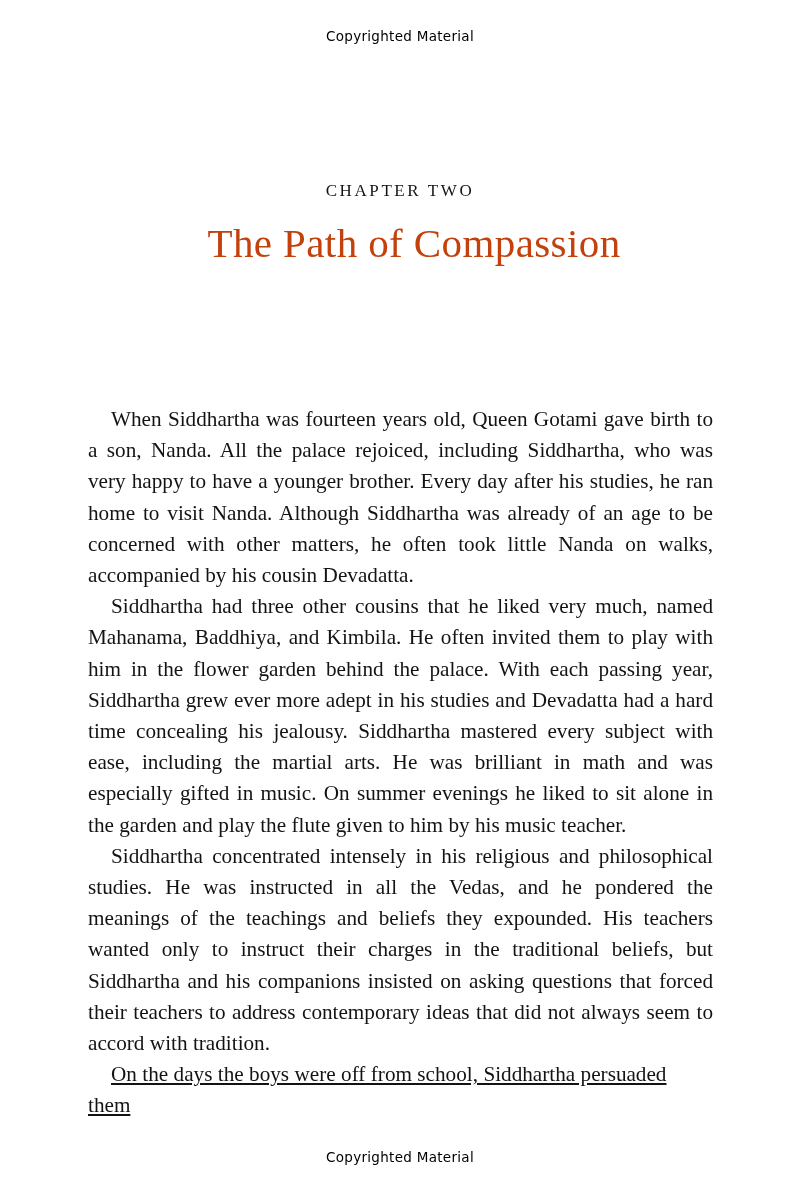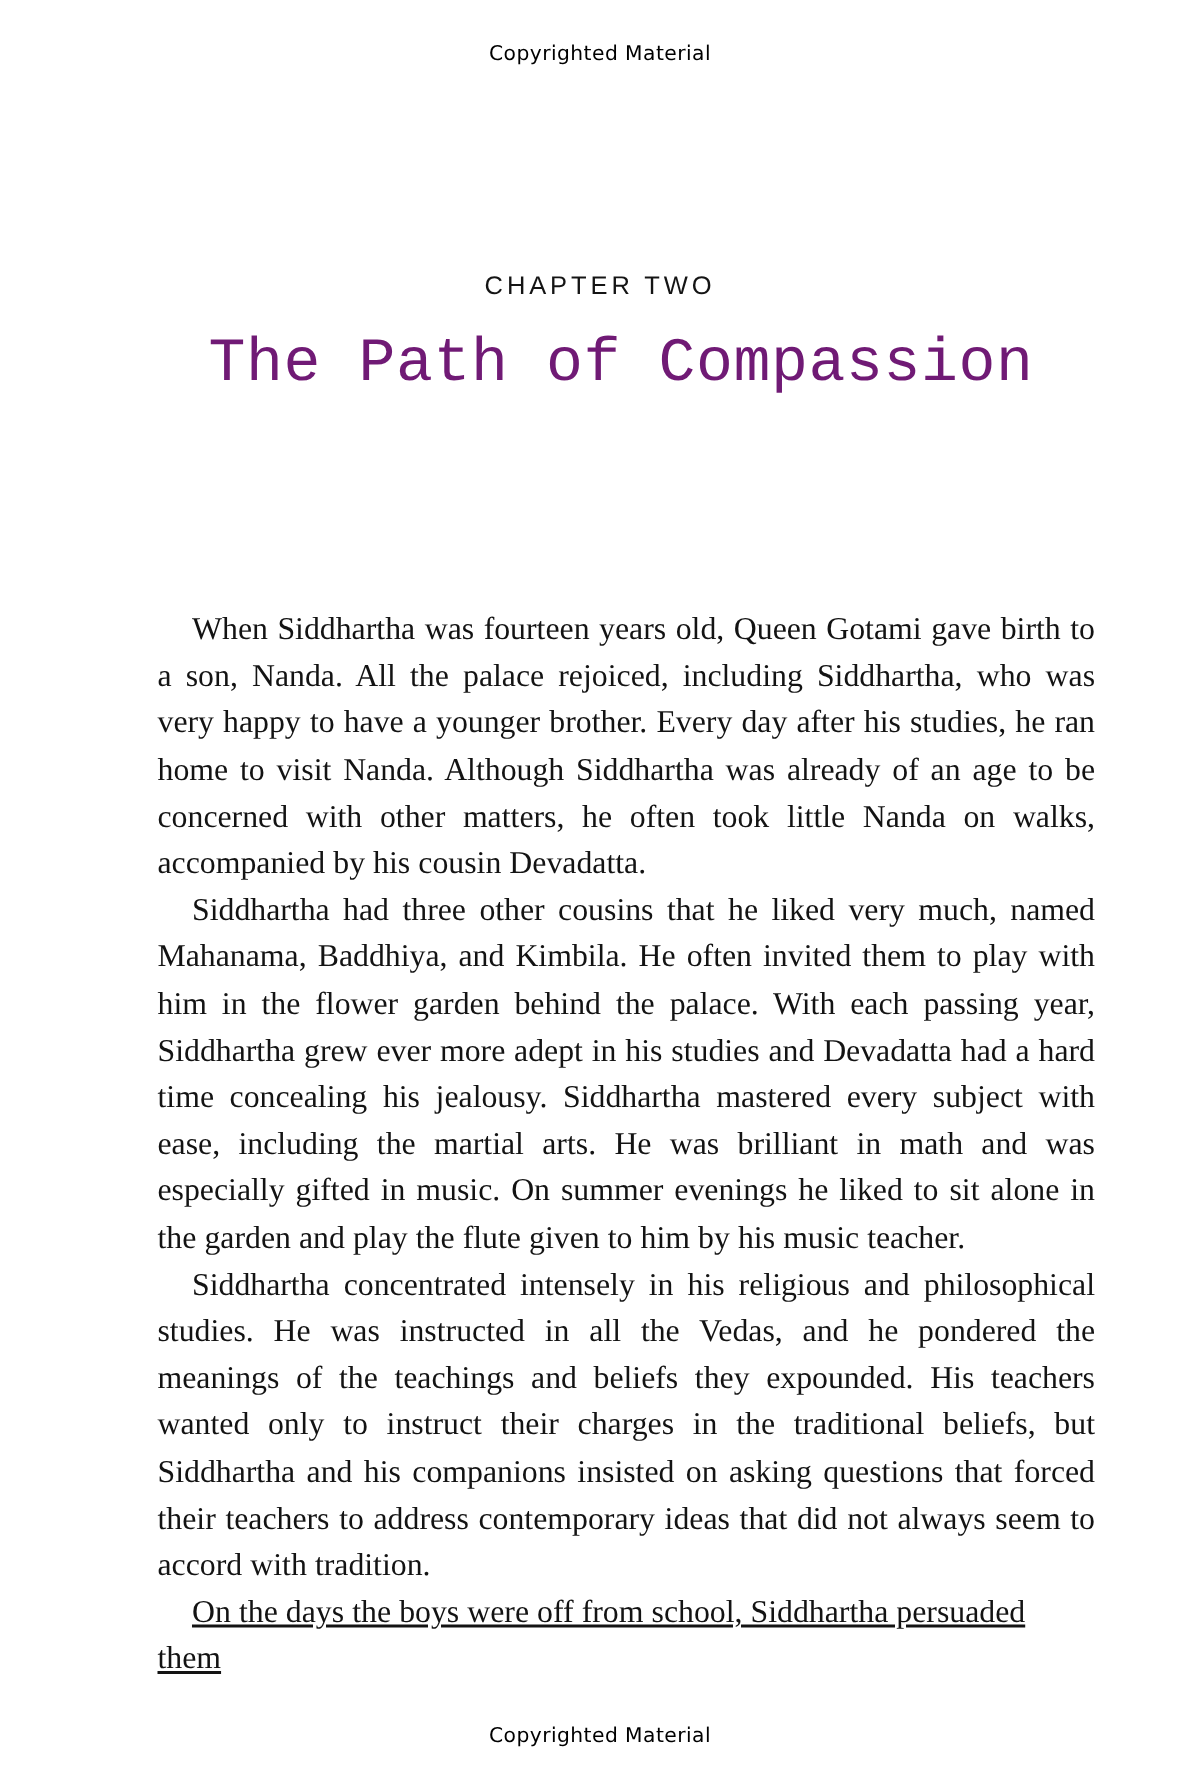--- a/index.html
+++ b/index.html
@@ -40,48 +40,47 @@
 
   
   .chapter-head {
     position: absolute;
     left: 0;
     top: 182px;
     width: 800px;
     text-align: center;
   }
   .chapter-eyebrow {
-    font-family: Liberation Sans, sans-serif;
+    font-family: Liberation Serif, serif;
     font-size: 17px;
     letter-spacing: 2.6px;
     color: #141414;
     line-height: 1;
     font-variant: normal;
     text-transform: uppercase;
     display: block;
   }
   .chapter-title {
     display: block;
     margin-top: 22px;
-    font-family: Liberation Mono, monospace;
+    font-family: Liberation Serif, serif;
     font-size: 41px;
     font-weight: normal;
     letter-spacing: 0.4px;
-    color: #701a75;
+    color: #c2410c;
     line-height: 1.08;
     margin-left: 28px;
   }
 
   
   .body-column {
     position: absolute;
     left: 88px;
     top: 404px;
     width: 625px;
-    margin-left: 17px;
   }
   .body-paragraph {
     margin: 0;
     font-size: 21.2px;
     line-height: 31.2px;
     text-align: justify;
     text-justify: inter-word;
     text-indent: 23px;
     color: #131313;
     hyphens: none;

